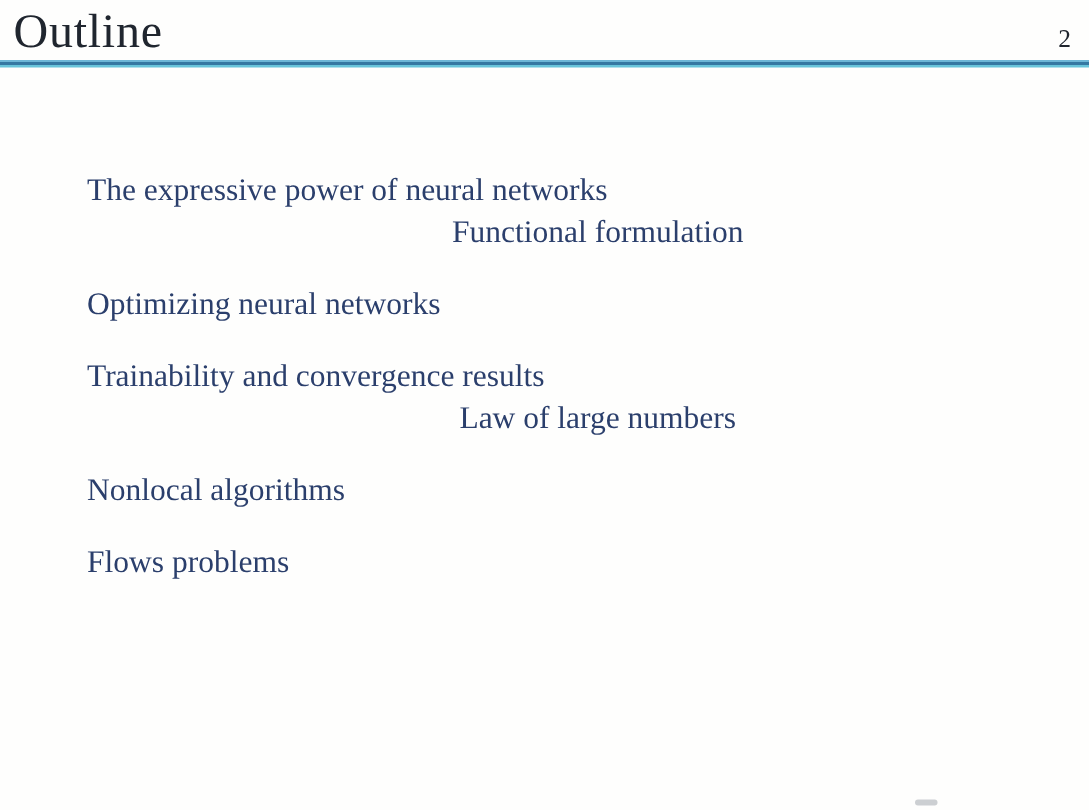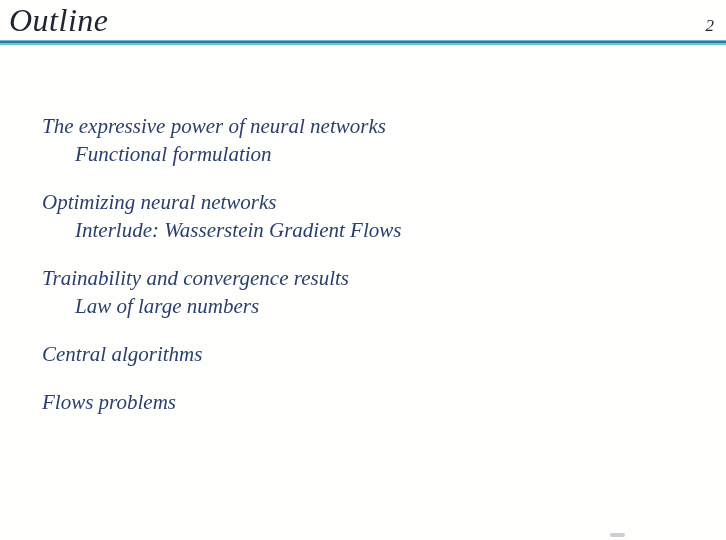--- a/index.html
+++ b/index.html
@@ -9,21 +9,20 @@
     height: 540px;
     overflow: hidden;
     background: var(--background, #fefefd);
     font-family: "Liberation Serif", "DejaVu Serif", serif;
   }
   .slide {
     position: relative;
     width: 726px;
     height: 540px;
     box-sizing: border-box;
-    font-style: italic;
   }
   .slide-header {
     position: relative;
     height: 40px;
   }
   .slide-title {
     position: absolute;
     left: 9px;
     top: 0;
     margin: 0;
@@ -48,30 +47,31 @@
       var(--rule-top, #6db6d6) 22%,
       var(--rule-mid, #3578a2) 22%,
       var(--rule-mid, #3578a2) 62%,
       var(--rule-bottom, #68c4da) 62%,
       var(--rule-bottom, #68c4da) 100%);
   }
   .outline {
     padding: 67px 20px 0 42px;
   }
   .outline-group {
-    margin: 0 0 20px 0;
+    margin: 0 0 20px 16px;
   }
   .outline-item {
     font-size: 21px;
     line-height: 28px;
     color: var(--body-text, #2b3f6c);
     white-space: nowrap;
   }
   .outline-item.sub {
     padding-left: 33px;
+    text-align: center;
   }
   .cursor-artifact {
     position: absolute;
     left: 610px;
     top: 533px;
     width: 15px;
     height: 4px;
     border-radius: 2px;
     background: #bfc3c7;
     opacity: 0.8;
@@ -91,30 +91,29 @@
 
   <div class="outline">
 
     <div class="outline-group">
       <div class="outline-item top">The expressive power of neural networks</div>
       <div class="outline-item sub">Functional formulation</div>
     </div>
 
     <div class="outline-group">
       <div class="outline-item top">Optimizing neural networks</div>
-      <div class="outline-item sub">Interlude: Wasserstein Gradient Flows</div>
     </div>
 
     <div class="outline-group">
       <div class="outline-item top">Trainability and convergence results</div>
       <div class="outline-item sub">Law of large numbers</div>
     </div>
 
     <div class="outline-group">
-      <div class="outline-item top">Central algorithms</div>
+      <div class="outline-item top">Nonlocal algorithms</div>
     </div>
 
     <div class="outline-group">
       <div class="outline-item top">Flows problems</div>
     </div>
 
   </div>
 
   <div class="cursor-artifact"></div>
 

